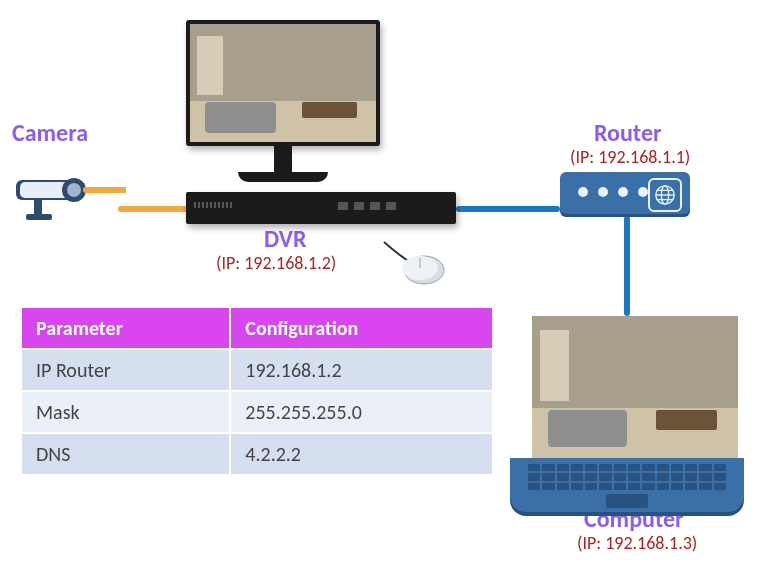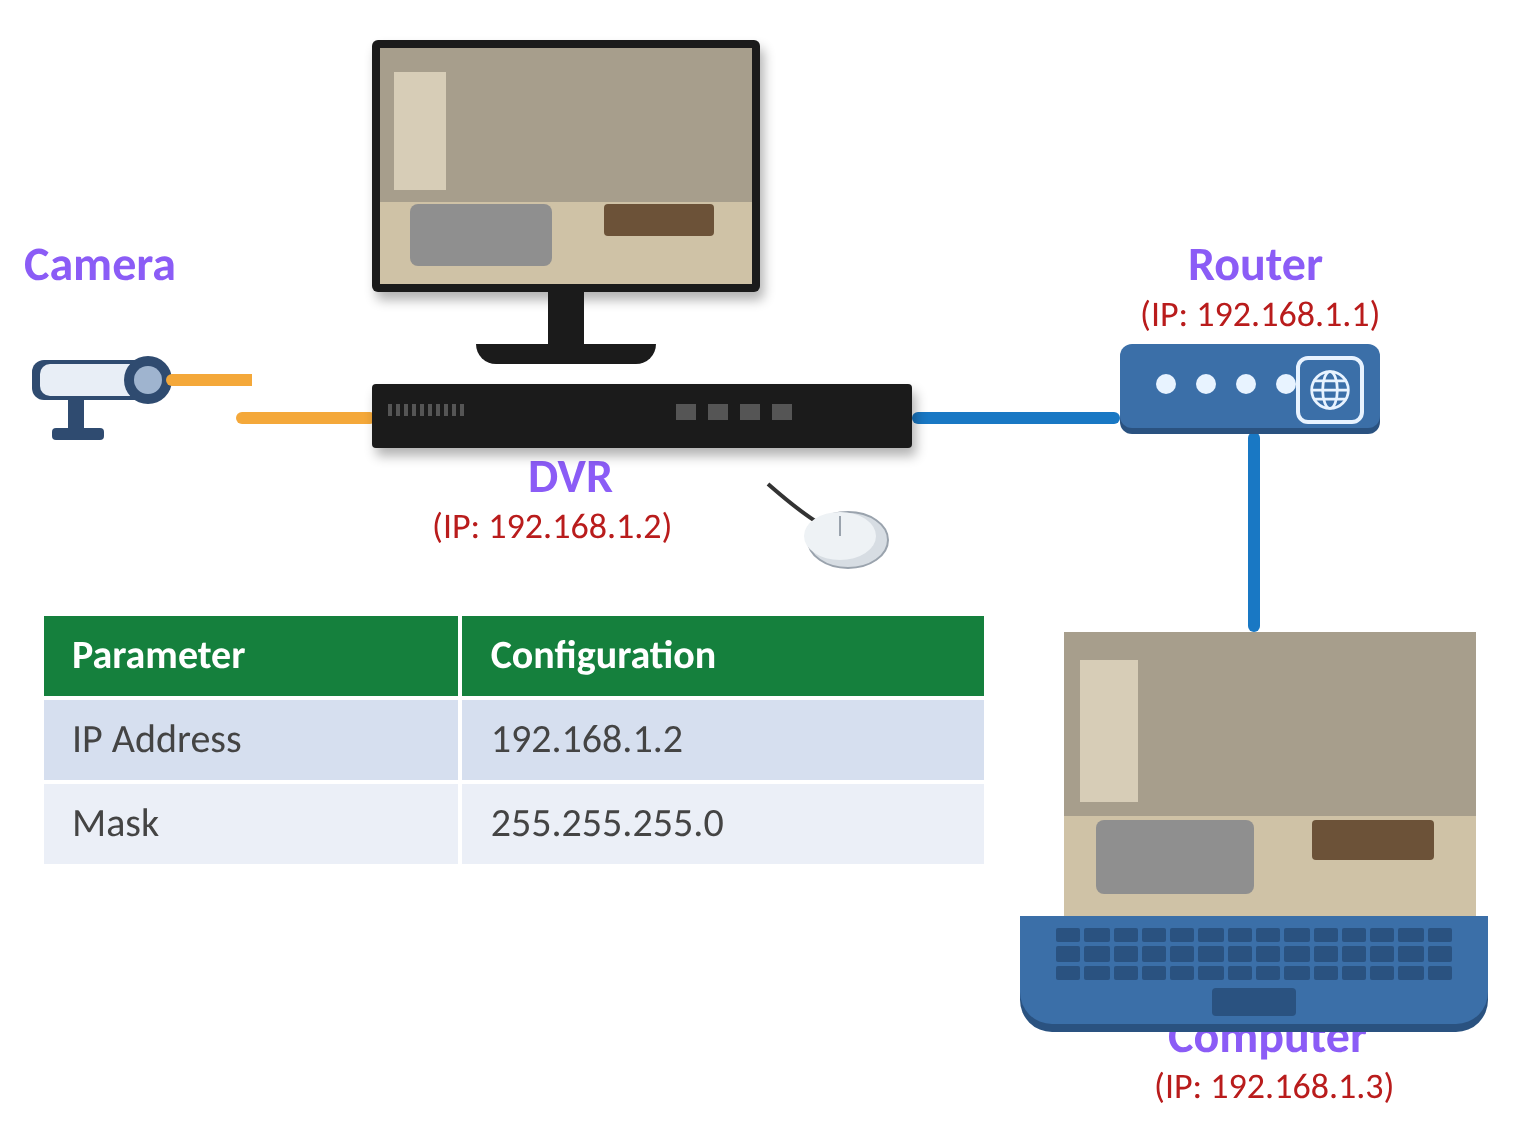--- a/index.html
+++ b/index.html
@@ -81,21 +81,21 @@
   .room .door{ position:absolute; left:4%; top:10%; width:14%; height:50%; background:#d7cdb7;}
   .room .table{ position:absolute; right:10%; bottom:20%; width:30%; height:14%; background:#6c5238; border-radius:2px;}
 
   
   table.config {
     position: absolute; left: 20px; top: 306px;
     border-collapse: collapse; width: 474px;
     font-size: 20px;
   }
   table.config th {
-    background: #15803d; color: #fff; text-align: left;
+    background: #d946ef; color: #fff; text-align: left;
     padding: 8px 14px; font-weight: bold; border: 2px solid #fff;
   }
   table.config td {
     padding: 8px 14px; border: 2px solid #fff; color: #444;
   }
   table.config tr:nth-child(even) td { background: #d6dfef; }
   table.config tr:nth-child(odd) td  { background: #ebeff7; }
 </style>
 </head>
 <body>
@@ -238,21 +238,25 @@
   </div>
 </div>
 
 <table class="config">
   <tbody>
       <tr>
     <th>Parameter</th>
     <th>Configuration</th>
   </tr>
   <tr>
-    <td>IP Address</td>
+    <td>IP Router</td>
     <td>192.168.1.2</td>
   </tr>
   <tr>
     <td>Mask</td>
     <td>255.255.255.0</td>
   </tr>
+  <tr>
+    <td>DNS</td>
+    <td>4.2.2.2</td>
+  </tr>
 </tbody>
   </table>
 
 </body></html>

